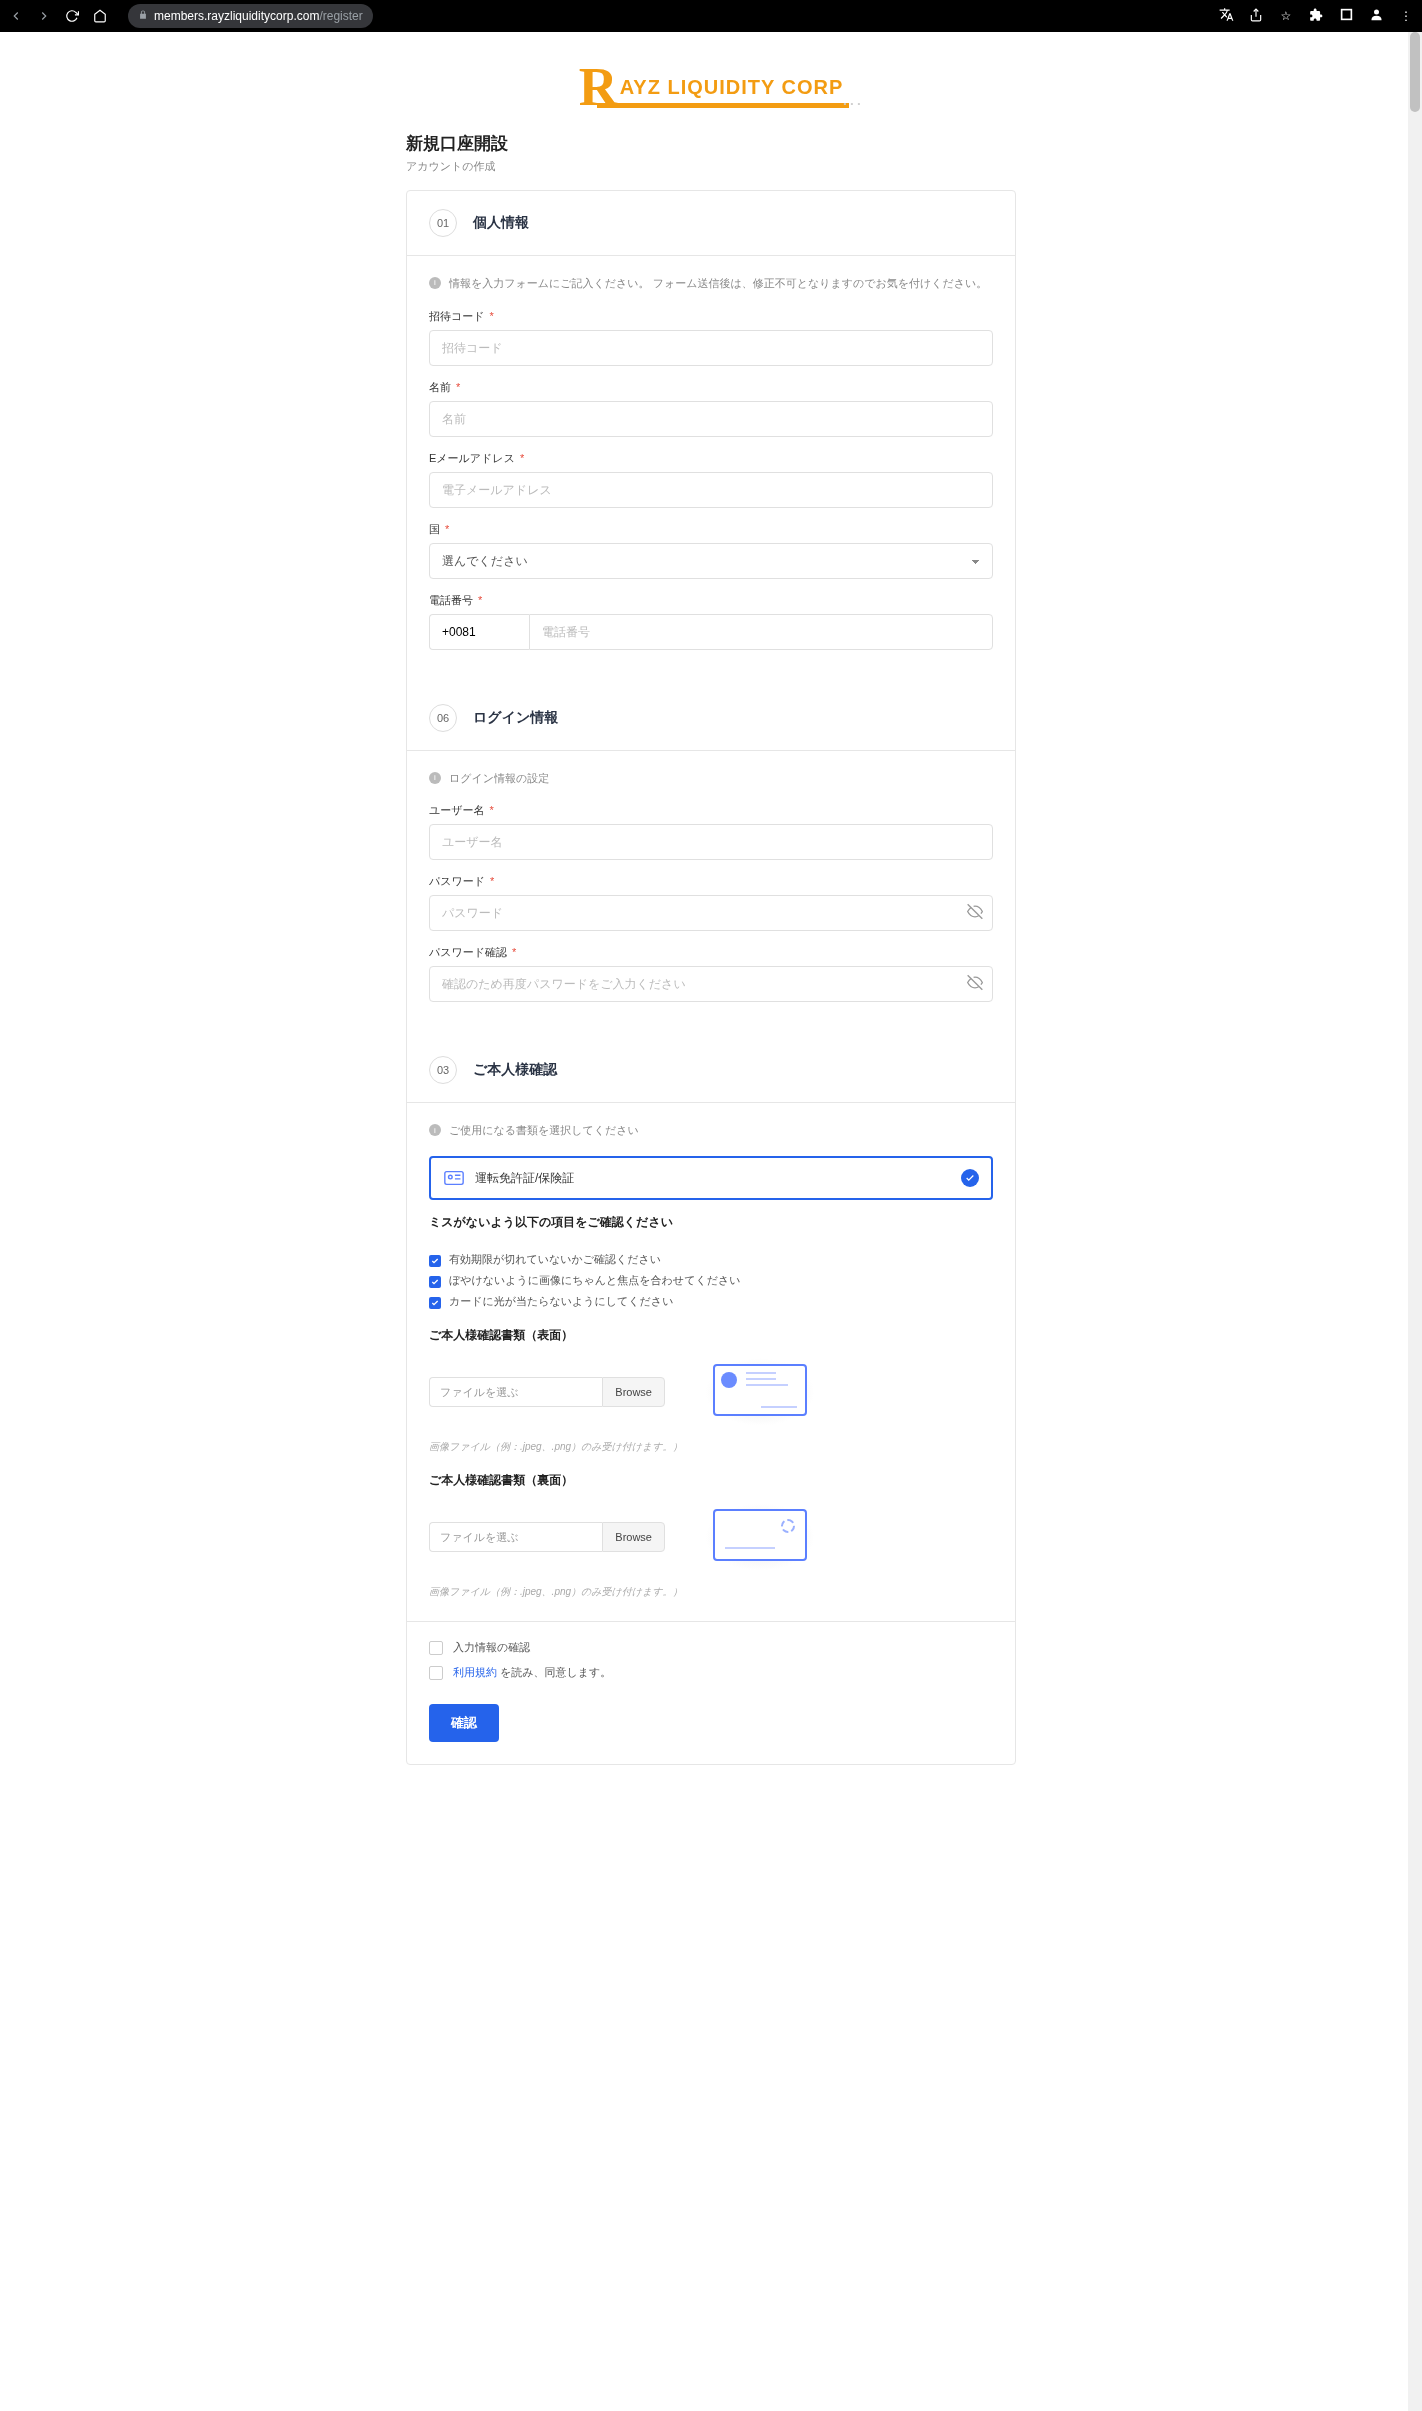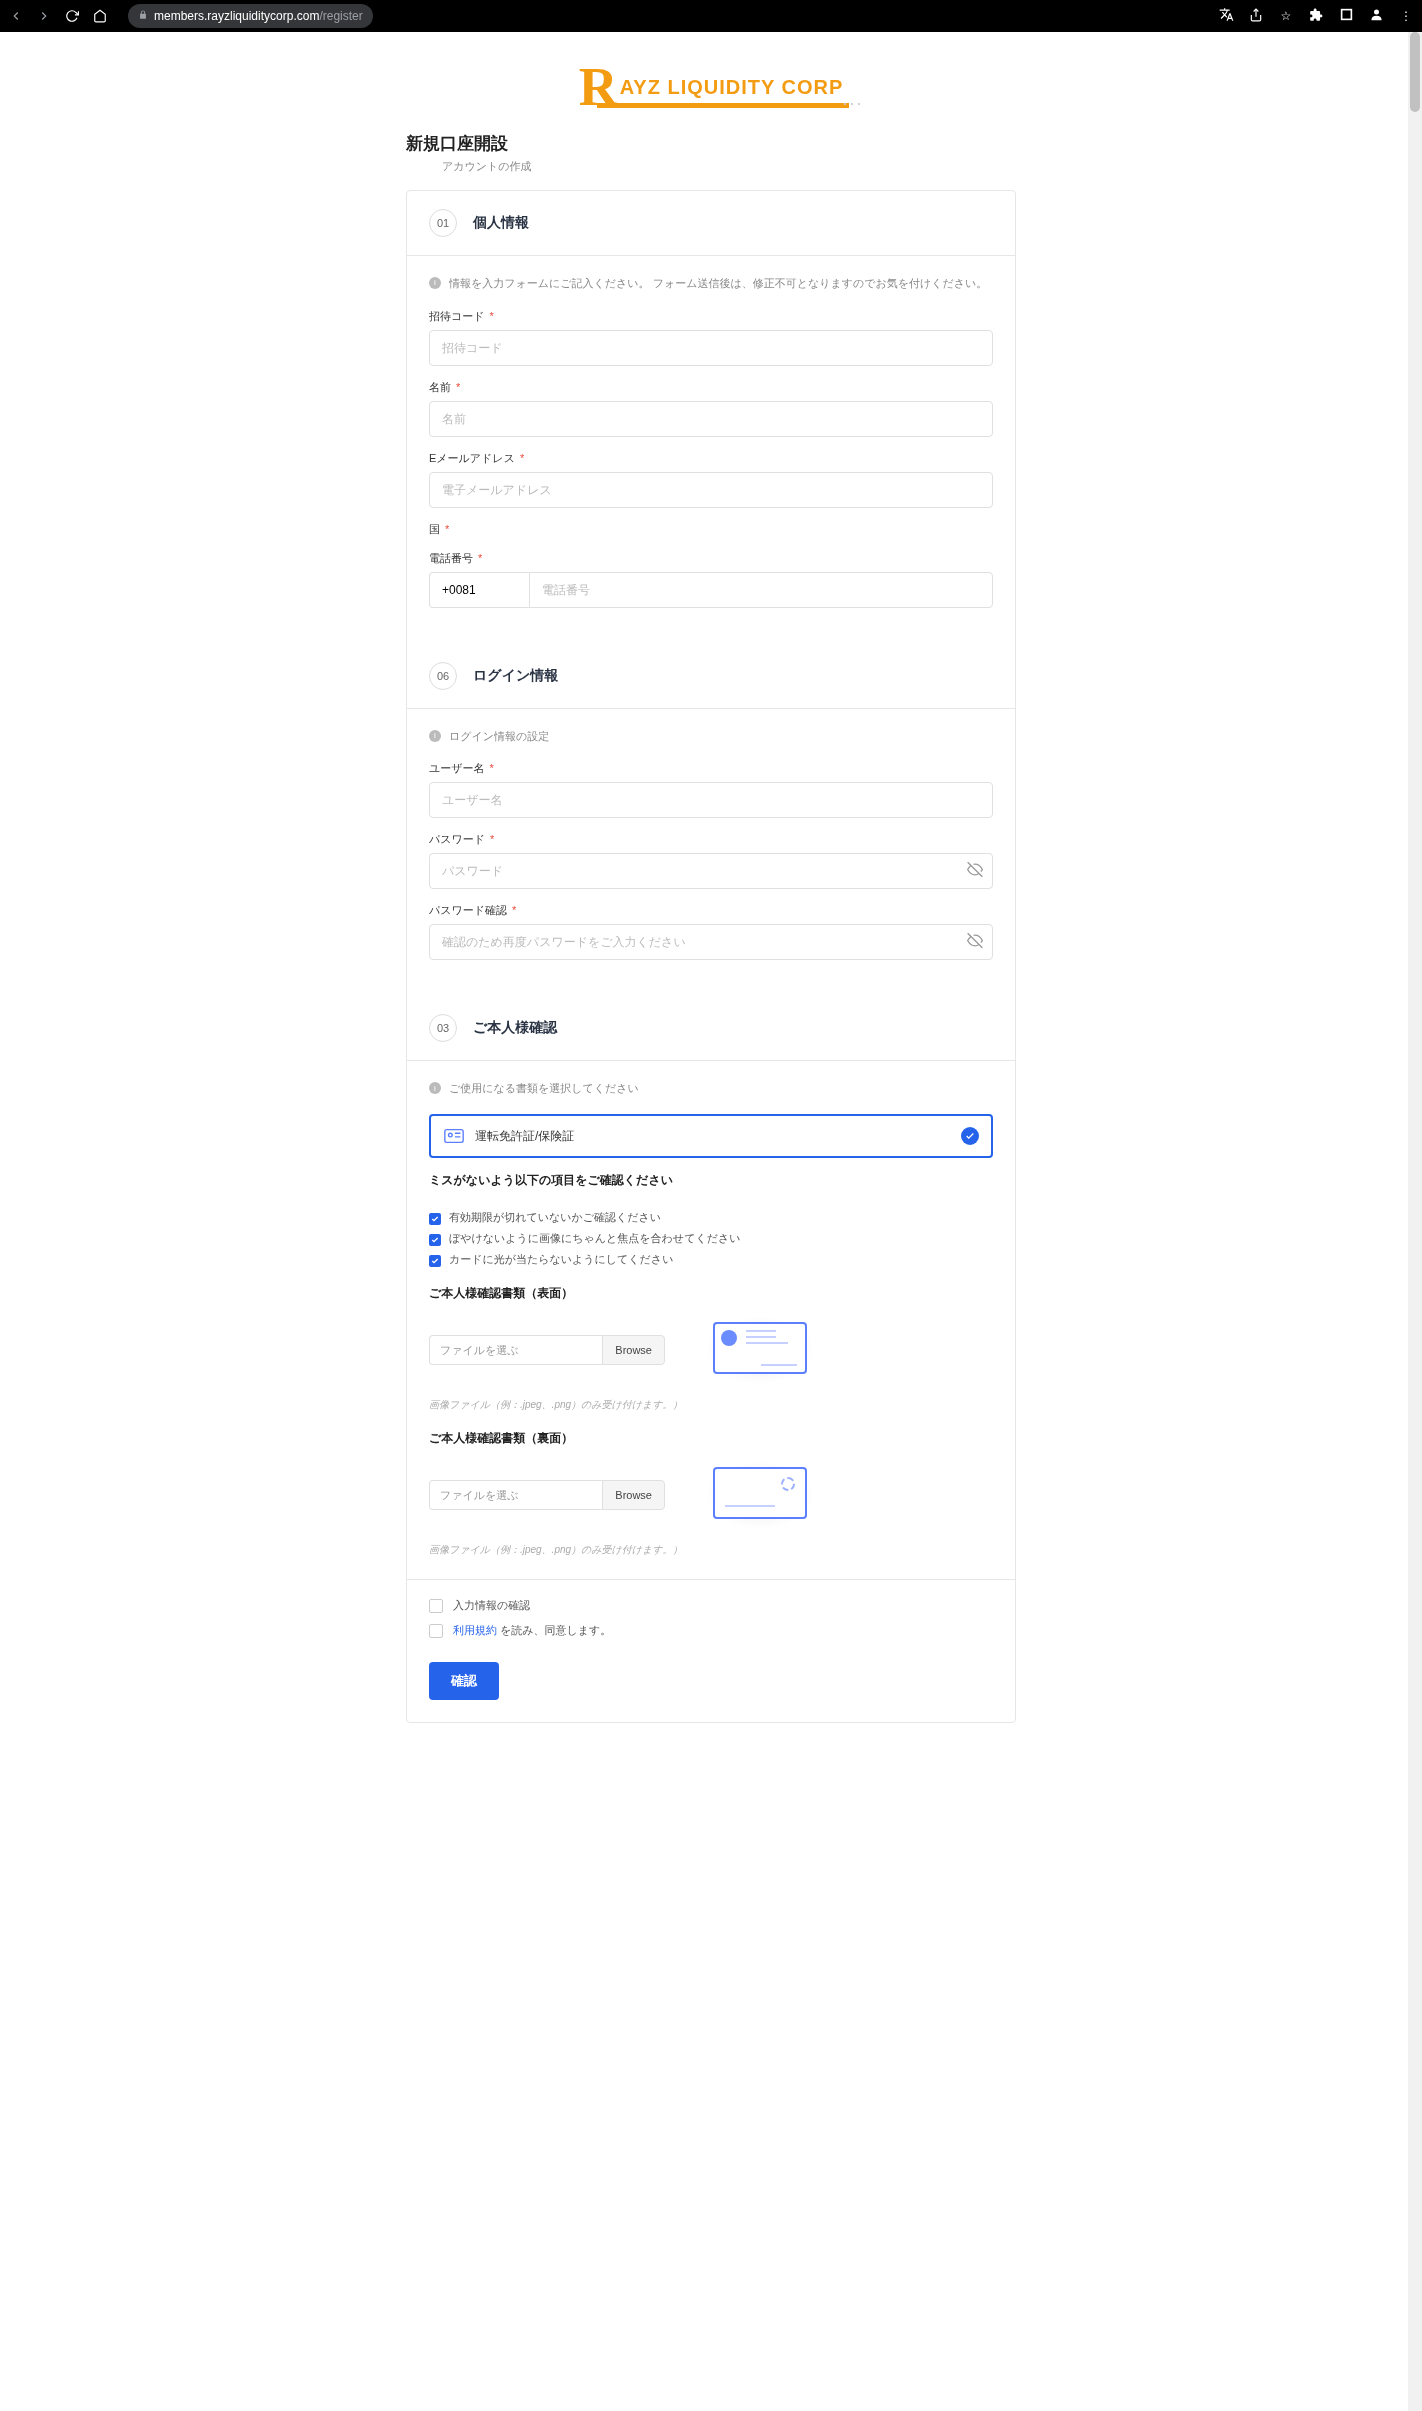--- a/index.html
+++ b/index.html
@@ -20,21 +20,21 @@
 .page { max-width: 830px; margin: 0 auto; padding: 20px 0 40px; position: relative; }
 .logo-wrap { text-align: center; padding: 8px 0 18px; }
 .logo { display: inline-block; position: relative; }
 .logo .r { font-family: Georgia, serif; font-weight: bold; font-size: 54px; color: #f39c12; line-height: 1; vertical-align: middle; }
 .logo .txt { font-family: Arial, sans-serif; font-weight: 600; font-size: 20px; color: #f39c12; letter-spacing: 1px; vertical-align: middle; margin-left: 2px; }
 .logo .bar { position: absolute; left: 18px; right: -6px; bottom: 6px; height: 5px; background: #f39c12; }
 .logo .dots { position: absolute; right: -18px; bottom: 6px; font-size: 8px; color: #ccc; letter-spacing: 1px; }
 
 .content-wrap { padding: 0 110px; }
 .page-title { font-size: 17px; font-weight: 700; color: #222; }
-.page-subtitle { font-size: 11px; color: #888; margin-top: 4px; margin-left: 36px; }
+.page-subtitle { font-size: 11px; color: #888; margin-top: 4px; }
 
 .card { border: 1px solid #e6e6e6; border-radius: 4px; margin-top: 16px; }
 .section-head { display: flex; align-items: center; padding: 18px 22px; border-bottom: 1px solid #e6e6e6; }
 .step-num { width: 28px; height: 28px; border: 1px solid #ddd; border-radius: 50%; display: flex; align-items: center; justify-content: center; font-size: 11px; color: #666; margin-right: 16px; }
 .section-title { font-size: 14px; font-weight: 700; color: #2b3445; }
 .section-body { padding: 18px 22px 22px; }
 
 .note { display: flex; align-items: flex-start; font-size: 11px; color: #888; margin-bottom: 16px; line-height: 1.7; }
 .note-icon { width: 12px; height: 12px; border-radius: 50%; background: #bbb; color: #fff; font-size: 8px; display: flex; align-items: center; justify-content: center; margin-right: 8px; margin-top: 3px; flex-shrink: 0; }
 
@@ -179,20 +179,23 @@
         <div class="field">
           <label class="field-label"><span>名前</span> <span class="req">*</span></label>
           <input class="input" placeholder="名前" style="">
         </div>
         <div class="field">
           <label class="field-label"><span>Eメールアドレス</span> <span class="req">*</span></label>
           <input class="input" placeholder="電子メールアドレス" style="">
         </div>
         <div class="field">
           <label class="field-label"><span>国</span> <span class="req">*</span></label>
+          <select class="select">
+            <option>選んでください</option>
+          </select>
         </div>
         <div class="field">
           <label class="field-label"><span>電話番号</span> <span class="req">*</span></label>
           <div class="phone-row">
             <input class="phone-prefix" value="+0081" style="">
             <input class="input phone-input" placeholder="電話番号" style="">
           </div>
         </div>
       </div>
 

